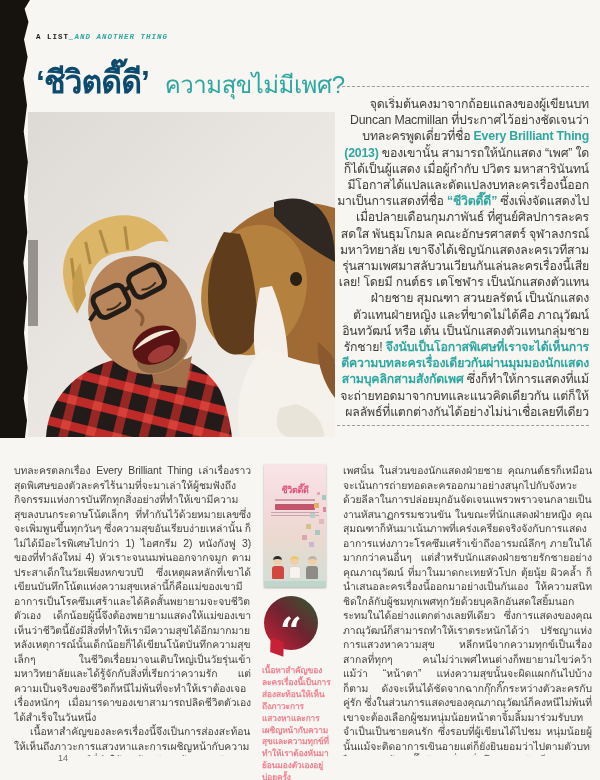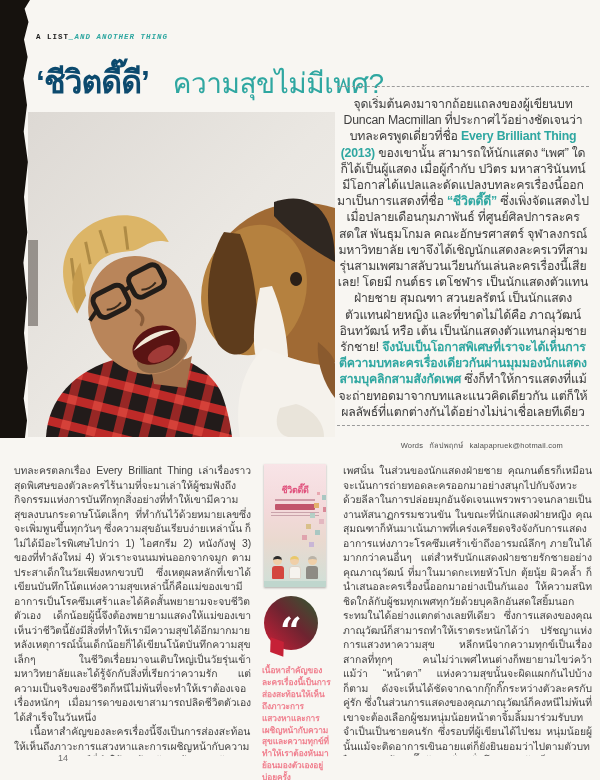--- a/index.html
+++ b/index.html
@@ -12,30 +12,30 @@
       93% 37%,80% 45%,91% 53%,78% 60%,90% 68%,80% 76%,92% 84%,79% 91%,90% 96%,83% 100%,0 100%);}
 
   
   .kicker{position:absolute;left:36px;top:33px;font-family:"Liberation Mono","DejaVu Sans Mono",monospace;
     font-size:7.5px;font-weight:bold;letter-spacing:1px;color:#1c1c1c;white-space:nowrap;}
   .kicker .teal{color:#2fa7a1;font-style:italic;}
 
   
   .headline{position:absolute;left:36px;top:56px;white-space:nowrap;}
   .headline .black{font-size:32px;font-weight:800;color:#0c4a6e;letter-spacing:-1px;}
-  .headline .teal{font-size:28px;font-weight:400;color:#2fa7a1;letter-spacing:-0.5px;margin-left:24px;}
+  .headline .teal{font-size:24px;font-weight:400;color:#2fa7a1;letter-spacing:-0.5px;margin-left:16px;}
 
   
   .photo{position:absolute;left:28px;top:112px;width:307px;height:325px;background:#e9e6e2;overflow:hidden;}
 
   
   .intro{position:absolute;left:337px;top:86px;width:252px;}
   .rule{border-top:1px dashed #9b9b9b;height:0;}
   .intro-text{margin-top:9px;font-size:12.3px;line-height:16.2px;color:#3e3e3e;
-    text-align:center;letter-spacing:-0.2px;max-height:322px;overflow:hidden;}
+    text-align:right;letter-spacing:-0.2px;max-height:322px;overflow:hidden;}
   .hl{color:#2fa7a1;font-weight:bold;}
   .hlb{color:#2fa7a1;font-weight:bold;}
   .credit{margin-top:8px;padding-top:5px;font-size:7.5px;color:#4f4f4f;text-align:right;
     padding-right:26px;letter-spacing:0.2px;}
   .credit .sep{display:inline-block;width:6px;}
 
   
   .bottom{position:absolute;left:14px;top:464px;width:578px;display:flex;gap:11px;}
   .colL{width:237px;}
   .colM{width:70px;flex:none;}
@@ -159,23 +159,20 @@
     <path d="M236 236 C266 248 292 256 307 252 L307 325 L212 325 C206 292 214 256 236 236 Z" fill="#f5f2ec"></path>
     <path d="M252 296 C246 308 248 322 260 325 L296 325 C296 308 282 296 268 292 Z" fill="#e9e4da"></path>
     <path d="M290 230 C300 238 307 246 307 252 L307 286 C296 272 288 250 290 230 Z" fill="#8a5a2e"></path>
   </svg>
 </div>
 
 <div class="intro">
   <div class="rule"></div>
   <div class="intro-text"><span>จุดเริ่มต้นคงมาจากถ้อยแถลงของผู้เขียนบท Duncan Macmillan ที่ประกาศไว้อย่างชัดเจนว่า บทละครพูดเดี่ยวที่ชื่อ </span><span class="hl">Every Brilliant Thing (2013)</span><span> ของเขานั้น สามารถให้นักแสดง “เพศ” ใดก็ได้เป็นผู้แสดง เมื่อผู้กำกับ ปวิตร มหาสารินันทน์ มีโอกาสได้แปลและดัดแปลงบทละครเรื่องนี้ออกมาเป็นการแสดงที่ชื่อ </span><span class="hl">“ชีวิตดี๊ดี”</span><span> ซึ่งเพิ่งจัดแสดงไปเมื่อปลายเดือนกุมภาพันธ์ ที่ศูนย์ศิลปการละครสดใส พันธุมโกมล คณะอักษรศาสตร์ จุฬาลงกรณ์มหาวิทยาลัย เขาจึงได้เชิญนักแสดงละครเวทีสามรุ่นสามเพศมาสลับวนเวียนกันเล่นละครเรื่องนี้เสียเลย! โดยมี กนต์ธร เตโชฬาร เป็นนักแสดงตัวแทนฝ่ายชาย สุมณฑา สวนยลรัตน์ เป็นนักแสดงตัวแทนฝ่ายหญิง และที่ขาดไม่ได้คือ ภาณุวัฒน์ อินทวัฒน์ หรือ เต้น เป็นนักแสดงตัวแทนกลุ่มชายรักชาย! </span><span class="hlb">จึงนับเป็นโอกาสพิเศษที่เราจะได้เห็นการตีความบทละครเรื่องเดียวกันผ่านมุมมองนักแสดงสามบุคลิกสามสังกัดเพศ</span><span> ซึ่งก็ทำให้การแสดงที่แม้จะถ่ายทอดมาจากบทและแนวคิดเดียวกัน แต่ก็ให้ผลลัพธ์ที่แตกต่างกันได้อย่างไม่น่าเชื่อเลยทีเดียว</span></div>
   <div class="rule" style="margin-top:7px;"></div>
-  <div class="credit">
-    <span>Words</span><span class="sep"></span><span>กัลปพฤกษ์</span><span class="sep"></span><span>kalapapruek@hotmail.com</span>
-  </div>
 </div>
 
 <div class="bottom">
 
   <div class="colL">
     <div class="body-text">
       <p>บทละครตลกเรื่อง Every Brilliant Thing เล่าเรื่องราวสุดพิเศษของตัวละครไร้นามที่จะมาเล่าให้ผู้ชมฟังถึงกิจกรรมแห่งการบันทึกทุกสิ่งอย่างที่ทำให้เขามีความสุขลงบนกระดาษโน้ตเล็กๆ ที่ทำกันไว้ด้วยหมายเลขซึ่งจะเพิ่มพูนขึ้นทุกวันๆ ซึ่งความสุขอันเรียบง่ายเหล่านั้น ก็ไม่ได้มีอะไรพิเศษไปกว่า 1) ไอศกรีม 2) หนังกังฟู 3) ของที่ทำลังใหม่ 4) หัวเราะจนนมพ่นออกจากจมูก ตามประสาเด็กในวัยเพียงหกขวบปี ซึ่งเหตุผลหลักที่เขาได้เขียนบันทึกโน้ตแห่งความสุขเหล่านี้ก็คือแม่ของเขามีอาการเป็นโรคซึมเศร้าและได้คิดสั้นพยายามจะจบชีวิตตัวเอง เด็กน้อยผู้นี้จึงต้องพยายามแสดงให้แม่ของเขาเห็นว่าชีวิตนี้ยังมีสิ่งที่ทำให้เรามีความสุขได้อีกมากมาย หลังเหตุการณ์นั้นเด็กน้อยก็ได้เขียนโน้ตบันทึกความสุขเล็กๆ ในชีวิตเรื่อยมาจนเติบใหญ่เป็นวัยรุ่นเข้ามหาวิทยาลัยและได้รู้จักกับสิ่งที่เรียกว่าความรัก แต่ความเป็นจริงของชีวิตก็หนีไม่พ้นที่จะทำให้เราต้องเจอเรื่องหนักๆ เมื่อมารดาของเขาสามารถปลิดชีวิตตัวเองได้สำเร็จในวันหนึ่ง</p>
       <p class="ind">เนื้อหาสำคัญของละครเรื่องนี้จึงเป็นการส่องสะท้อนให้เห็นถึงภาวะการแสวงหาและการเผชิญหน้ากับความสุขและความทุกข์ที่ทำให้เราต้องหันมาย้อนมองตัวเองอยู่บ่อยครั้ง เพราะตลอดทั้งเรื่องราว ตัวละครจะพยายามแสวงหาความสนุกสนานลั้ลลา ในขณะที่ต้องเผชิญหน้ากับภาวะโรคซึมเศร้าเข้าขั้นคิดฆ่าตัวตายของคนใกล้ชิดในครอบครัวจนต้องเจอเข้ากับตัวในที่สุด แต่จุดที่น่าสนใจของละครเรื่องนี้ก็คือ ถึงแม้จะมีนักแสดงหลักในแต่ละรอบเพียงแค่คนเดียว แต่ตัวบทก็จะเปิดโอกาสให้ผู้ชมได้มีส่วนร่วม ทั้งจากการแจกกระดาษโน้ตความสุขพร้อมหมายเลขให้ช่วยอ่าน ไปจนถึงเชื้อเชิญให้ลงมาร่วมแสดงเป็นสัตวแพทย์ คุณพ่อ คุณครู หรือแม้กระทั่งคู่รักกันอย่างสนุกสนาน นับเป็นประสบการณ์การชมละครแบบมีส่วนร่วมที่ผู้ชมถือเป็นส่วนหนึ่งของการแสดงอย่างกลมกลืนเลยทีเดียว</p>
 
     </div>

